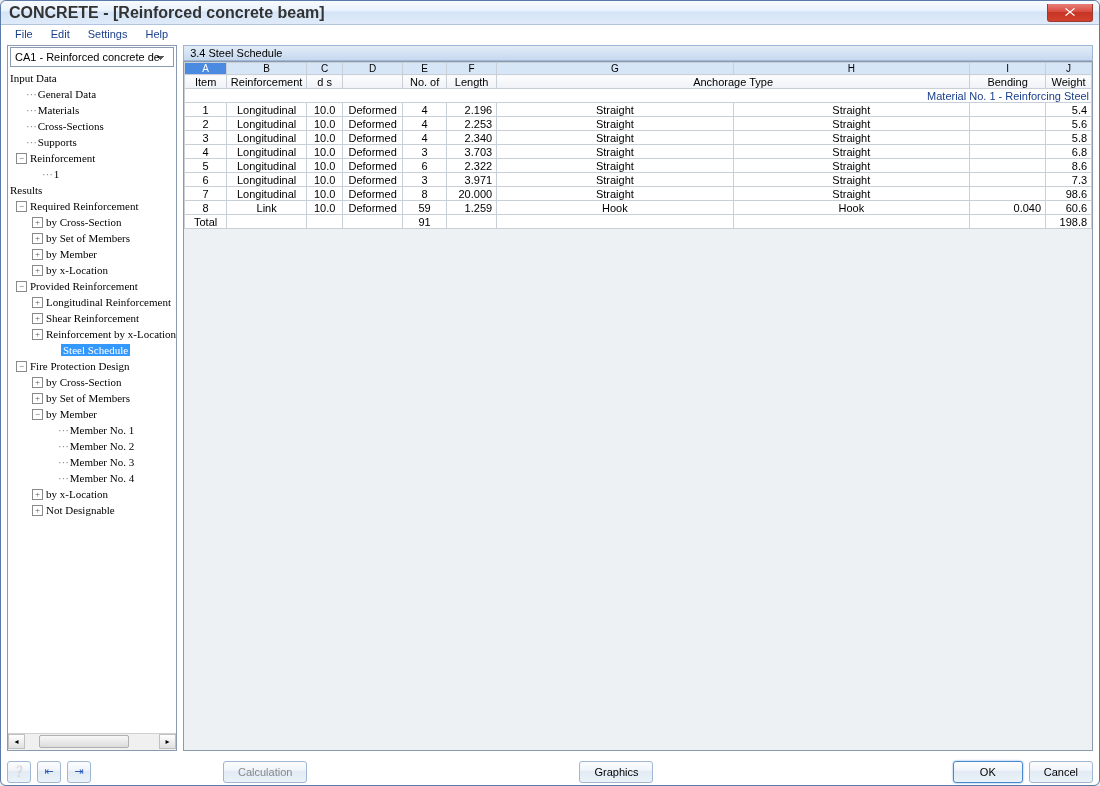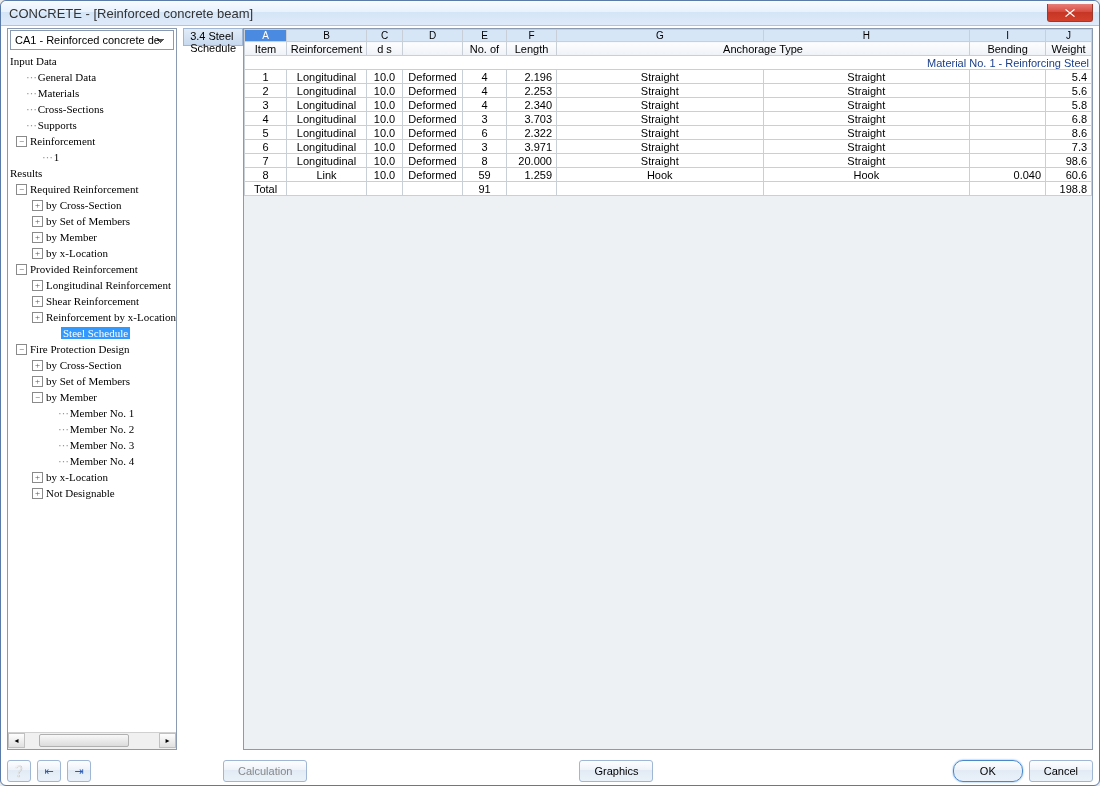--- a/index.html
+++ b/index.html
@@ -24,21 +24,22 @@
   height: 28px;
   background: linear-gradient(to bottom, #f8fbff 0%, #e8f1fc 45%, #d4e5f7 46%, #dfeaf9 100%);
   border-bottom: 1px solid #b0c4e0;
   border-radius: 6px 6px 0 0;
   display: flex;
   align-items: center;
   padding: 0 0 0 8px;
 }
 .titlebar .title {
   color: #333;
-  font-size: 13px;
+  font-size: 16px;
+  font-weight: bold;
 }
 .titlebar .win-controls {
   margin-left: auto;
   display: flex;
 }
 .win-close {
   width: 46px;
   height: 18px;
   background: linear-gradient(to bottom, #e77f7a 0%, #d94c3f 45%, #c53525 46%, #d3402c 100%);
   border: 1px solid #9a3b2e;
@@ -155,21 +156,21 @@
   height: 13px;
   top: 1px;
   border: 1px solid #b0b0b0;
   background: linear-gradient(to bottom, #f8f8f8, #dcdcdc);
   border-radius: 2px;
 }
 .main {
   flex: 1 1 auto;
   margin-left: 6px;
   display: flex;
-  flex-direction: row;
+  flex-direction: column;
   min-width: 0;
 }
 .panel-title {
   height: 18px;
   background: linear-gradient(to bottom, #e2ecf7, #c7d9ef);
   border: 1px solid #9fb6d4;
   padding: 1px 6px;
   font-size: 11px;
 }
 .grid-wrap {
@@ -227,21 +228,20 @@
   width: 24px;
   padding: 0;
   display: flex;
   align-items: center;
   justify-content: center;
 }
 .btn.primary {
   border-color: #4a88cc;
   box-shadow: 0 0 2px #5a9de8;
   padding: 0 26px;
-  border-radius: 10px;
 }
 .grid-body {
   background: #eef1f4;
   height: 640px;
 }
 </style>
 </head>
 <body>
 
 <div class="window">
@@ -249,20 +249,26 @@
     <span class="title">CONCRETE - [Reinforced concrete beam]</span>
     <div class="win-controls">
       <div class="win-close">
         <svg width="10" height="8" viewBox="0 0 10 8">
             <path d="M1 0 L5 3.2 L9 0 L10 0.8 L6 4 L10 7.2 L9 8 L5 4.8 L1 8 L0 7.2 L4 4 L0 0.8 Z" fill="#fff"></path>
           </svg>
       </div>
     </div>
   </div>
 
+  <div class="menubar">
+    <span class="menu-item">File</span>
+    <span class="menu-item">Edit</span>
+    <span class="menu-item">Settings</span>
+    <span class="menu-item">Help</span>
+  </div>
 
   <div class="content">
     <div class="sidebar">
       <div class="sidebar-top">
         <select class="sel">
           <option>CA1 - Reinforced concrete design</option>
         </select>
       </div>
       <div class="tree">
         <div class="tree-item" style="padding-left:2px">

